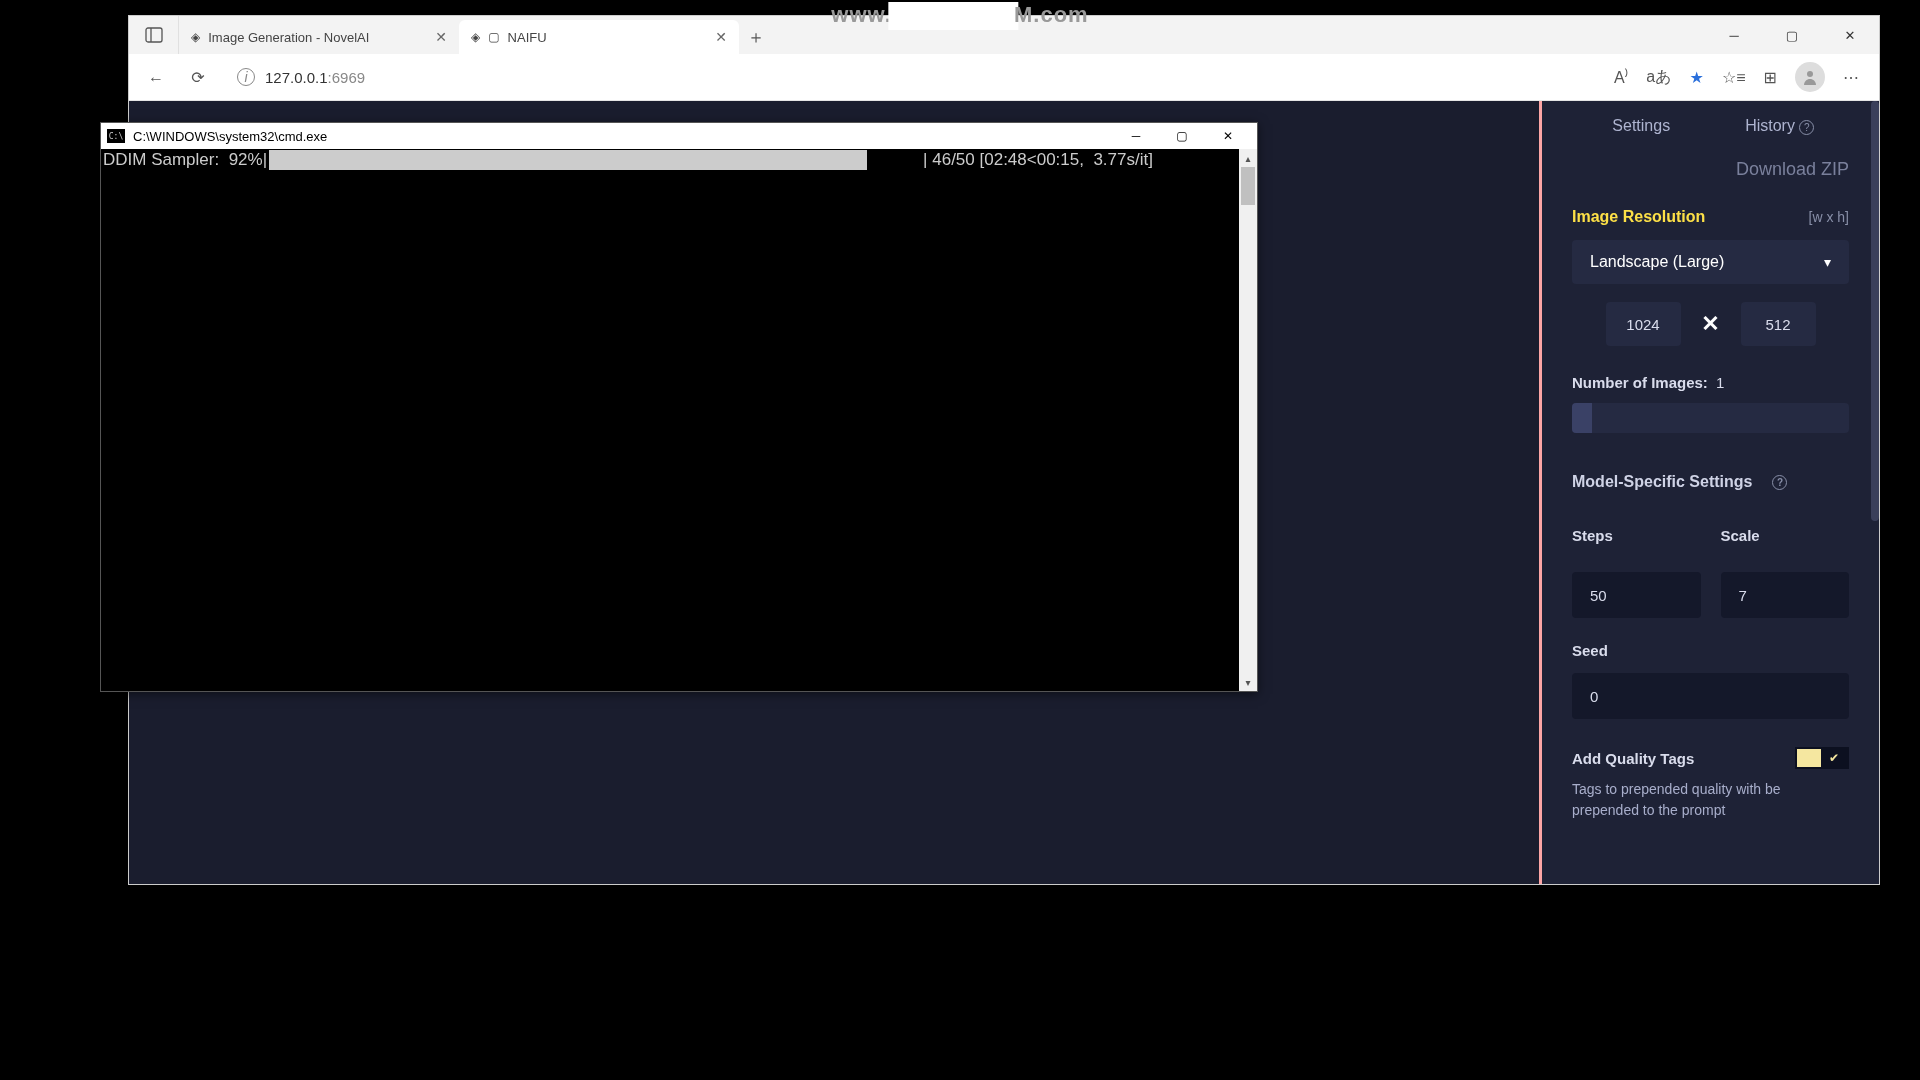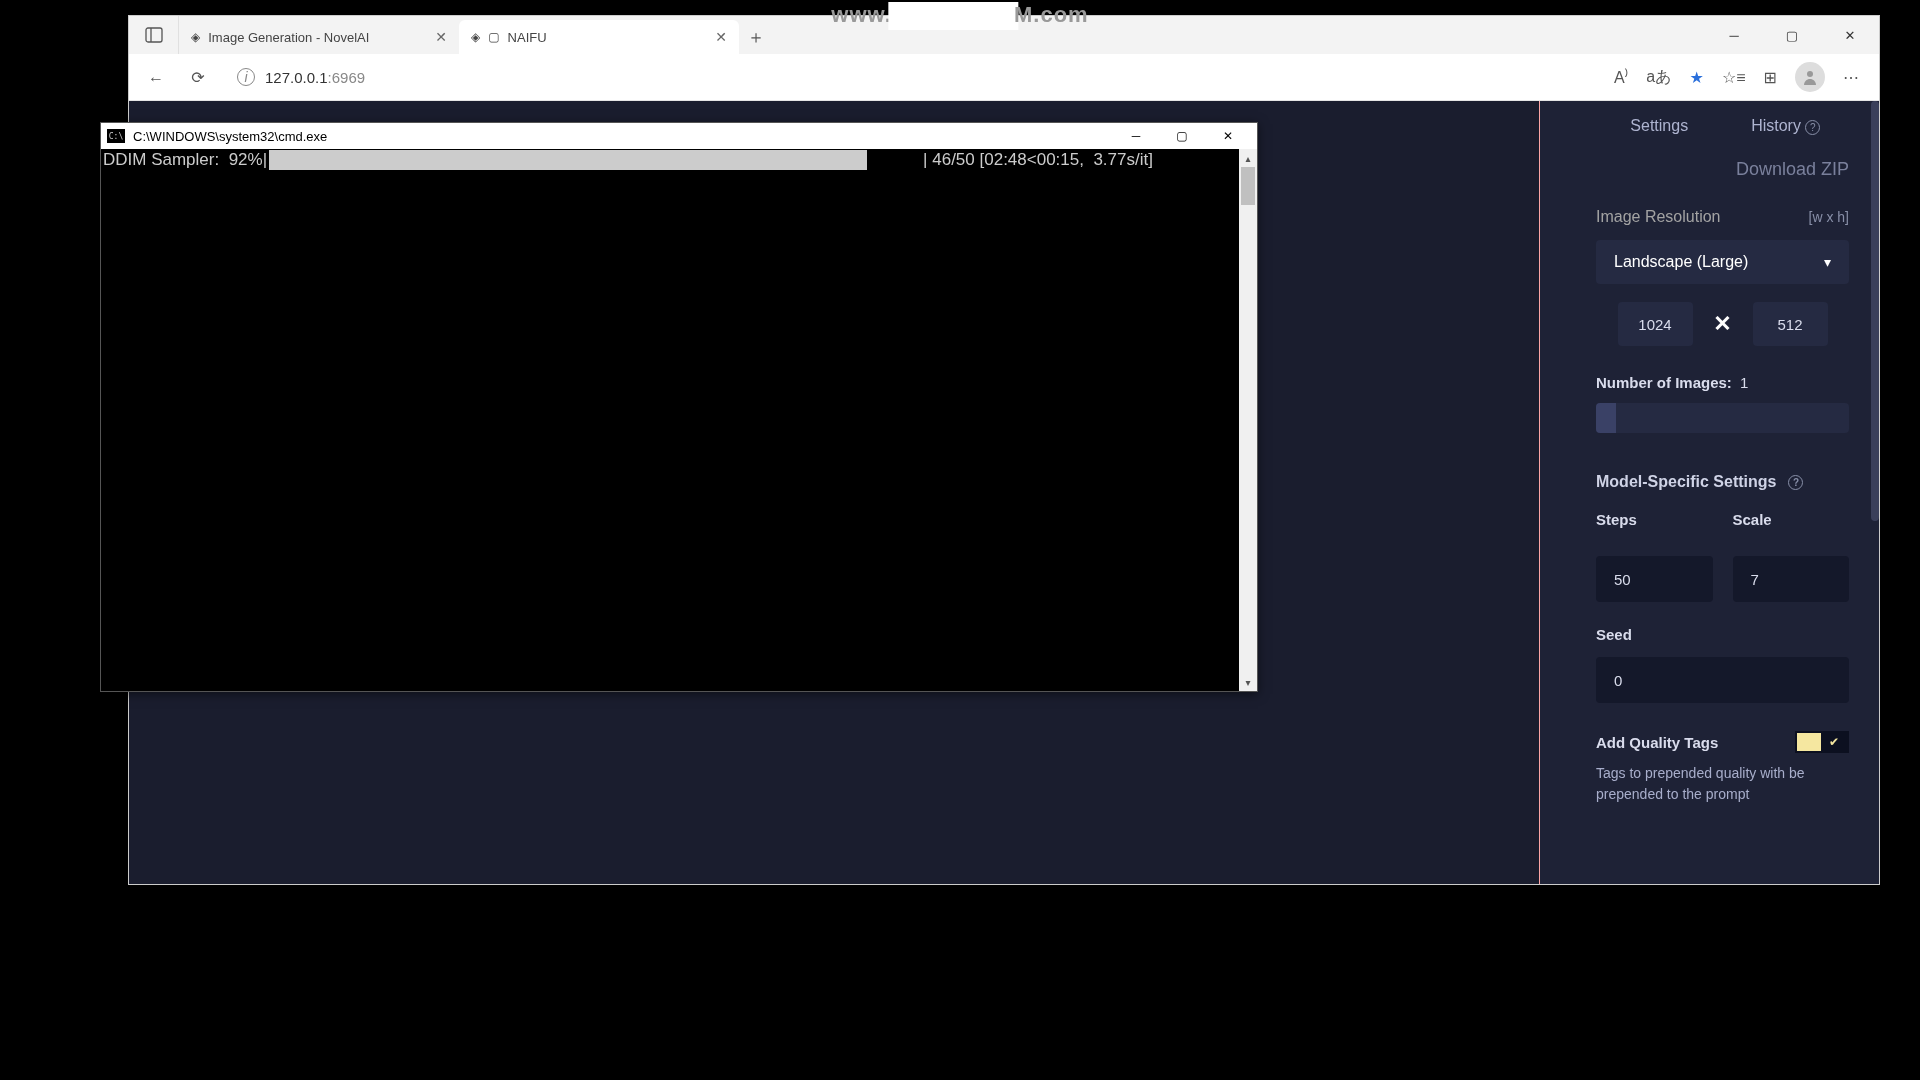--- a/index.html
+++ b/index.html
@@ -31,42 +31,42 @@
 .addr-field .host { color: #333; }
 .addr-field .port { color: #888; }
 .toolbar-icons { display: flex; gap: 18px; align-items: center; padding-right: 8px; }
 .toolbar-icons span { font-size: 16px; color: #555; }
 .star-filled { color: #2a6fdb !important; }
 .avatar { width: 30px; height: 30px; border-radius: 50%; background: #ddd; display: flex; align-items: center; justify-content: center; }
 
 
 .page { position: absolute; top: 85px; left: 0; right: 0; bottom: 0; background: #1a1d2e; display: flex; }
 .canvas-area { flex: 1; background: #1a1d2e; }
-.side-panel { width: 340px; background: #1e2236; border-left: 1px solid #fca5a5; position: relative; overflow: hidden; padding-left: 26px; }
+.side-panel { width: 340px; background: #1e2236; border-left: 3px solid #fca5a5; position: relative; overflow: hidden; }
 .side-scrollbar { position: absolute; right: 0; top: 0; width: 8px; height: 420px; background: #3a3f5a; border-radius: 4px; }
 .side-inner { padding: 0 30px; }
 .side-tabs { display: flex; height: 50px; align-items: center; justify-content: center; gap: 0; }
 .side-tab { flex: 1; text-align: center; color: #aeb4d0; font-size: 16px; cursor: pointer; }
 .dl-zip { text-align: right; color: #7a809c; font-size: 18px; margin: 8px 0 28px 0; }
 
 .lbl-row { display: flex; justify-content: space-between; align-items: center; margin-bottom: 14px; }
-.lbl { color: #a3a3a3; font-size: 16px; font-weight: 400; }
+.lbl { color: #fde047; font-size: 16px; font-weight: 700; }
 .lbl-sub { color: #888fa8; font-size: 14px; }
 .select { height: 44px; background: #252a42; border-radius: 4px; display: flex; align-items: center; justify-content: space-between; padding: 0 18px; color: #fff; font-size: 16px; margin-bottom: 18px; }
 .chev { color: #fff; font-size: 14px; }
 .dim-row { display: flex; align-items: center; justify-content: center; gap: 0; margin-bottom: 28px; }
 .dim-box { width: 75px; height: 44px; background: #252a42; border-radius: 4px; display: flex; align-items: center; justify-content: center; color: #d9dcec; font-size: 15px; text-align: right; }
 .dim-x { width: 60px; display: flex; align-items: center; justify-content: center; color: #fff; font-size: 22px; font-weight: bold; }
 
 .num-images-lbl { color: #d9dcec; font-size: 15px; font-weight: 600; margin-bottom: 12px; }
 .num-images-lbl .count { font-weight: 400; margin-left: 4px; }
 .slider-track { height: 30px; background: #252a42; border-radius: 4px; position: relative; margin-bottom: 40px; }
 .slider-fill { position: absolute; left: 0; top: 0; bottom: 0; width: 20px; background: #3a4166; border-radius: 4px 0 0 4px; }
 
-.section-hdr { color: #cfd3e6; font-size: 16px; font-weight: 600; margin-bottom: 20px; display: flex; align-items: center; gap: 12px; }
+.section-hdr { color: #cfd3e6; font-size: 16px; font-weight: 600; margin-bottom: 36px; display: flex; align-items: center; gap: 20px; }
 .help { width: 15px; height: 15px; border: 1px solid #888fa8; border-radius: 50%; display: inline-flex; align-items: center; justify-content: center; font-size: 10px; color: #888fa8; }
 .two-col { display: flex; gap: 20px; margin-bottom: 24px; }
 .col { flex: 1; }
 .col .lbl2 { color: #d9dcec; font-size: 15px; font-weight: 600; margin-bottom: 28px; }
 .inp { height: 46px; background: #14182a; border: none; border-radius: 4px; color: #d9dcec; font-size: 15px; padding: 0 18px; width: 100%; display: flex; align-items: center; }
 .full-inp { width: 100%; margin-bottom: 28px; }
 
 .toggle-row { display: flex; justify-content: space-between; align-items: center; margin-bottom: 10px; }
 .toggle-lbl { color: #d9dcec; font-size: 15px; font-weight: 700; }
 .toggle { width: 54px; height: 22px; background: #f5e7a0; border: 2px solid #0c1020; position: relative; }

